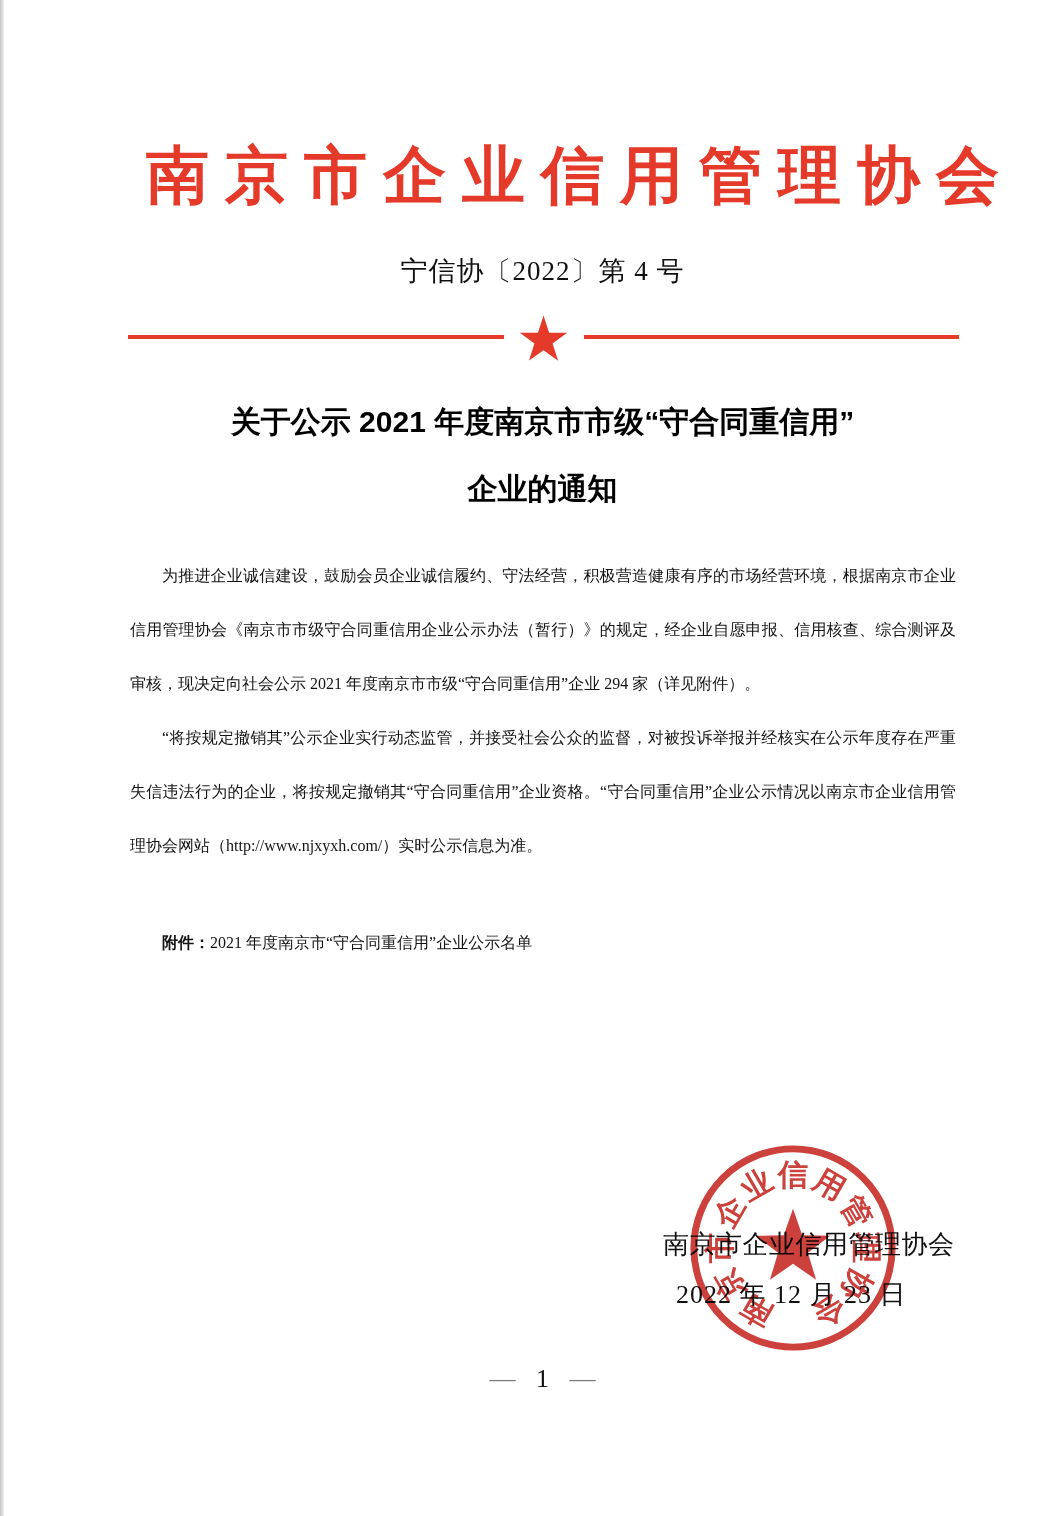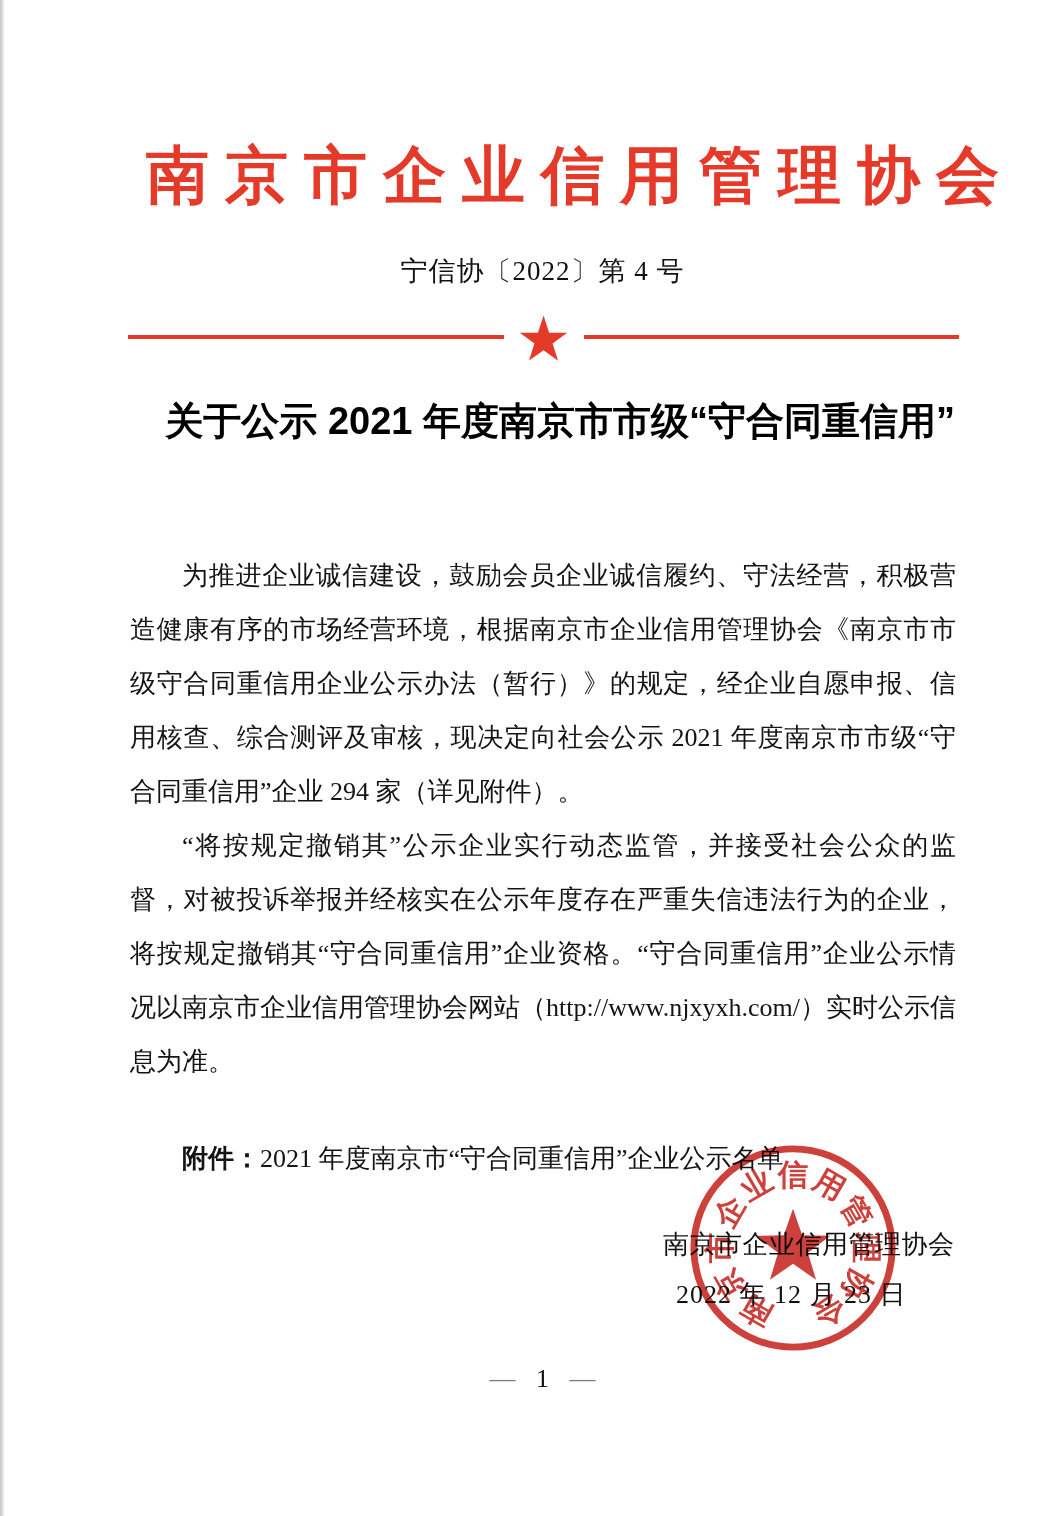--- a/index.html
+++ b/index.html
@@ -47,30 +47,30 @@
   .sep-line { flex: 1; height: 4px; background: var(--header-red); }
   .sep-star {
     color: var(--header-red);
     font-size: 54px;
     line-height: 0;
     margin: 0 13px;
     transform: translateY(2px);
   }
   .headline {
     position: absolute; top: 388px; left: 130px; width: 825px;
-    text-align: right;
+    text-align: center;
     font-family: "Liberation Sans", "DejaVu Sans", sans-serif;
     font-weight: 700;
-    font-size: 38px;
+    font-size: 30px;
     line-height: 67px;
     color: #000;
   }
   .body-block {
     position: absolute; top: 549px; left: 130px; width: 826px;
-    font-size: 26px;
+    font-size: 16px;
     line-height: 54px;
     text-align: justify;
     color: #141414;
   }
   .body-block p { text-indent: 2em; }
   .attachment { margin-top: 43px; text-indent: 2em; white-space: nowrap; }
   .att-label {
     font-family: Liberation Mono, monospace;
     font-weight: 700;
   }
@@ -125,20 +125,21 @@
   <div class="doc-number">宁信协〔2022〕第 4 号</div>
 
   <div class="separator">
     <div class="sep-line"></div>
     <span class="sep-star">★</span>
     <div class="sep-line"></div>
   </div>
 
   <h2 class="headline">
     <span>关于公示 2021 年度南京市市级“守合同重信用”</span><br>
+    <span>企业的通知</span>
   </h2>
 
   <div class="body-block">
     <p>为推进企业诚信建设，鼓励会员企业诚信履约、守法经营，积极营造健康有序的市场经营环境，根据南京市企业信用管理协会《南京市市级守合同重信用企业公示办法（暂行）》的规定，经企业自愿申报、信用核查、综合测评及审核，现决定向社会公示 2021 年度南京市市级“守合同重信用”企业 294 家（详见附件）。</p>
     <p>“将按规定撤销其”公示企业实行动态监管，并接受社会公众的监督，对被投诉举报并经核实在公示年度存在严重失信违法行为的企业，将按规定撤销其“守合同重信用”企业资格。“守合同重信用”企业公示情况以南京市企业信用管理协会网站（http://www.njxyxh.com/）实时公示信息为准。</p>
     <p class="attachment"><span class="att-label">附件：</span><span>2021 年度南京市“守合同重信用”企业公示名单</span></p>
   </div>
 
   <div class="sig-org">南京市企业信用管理协会</div>
 

